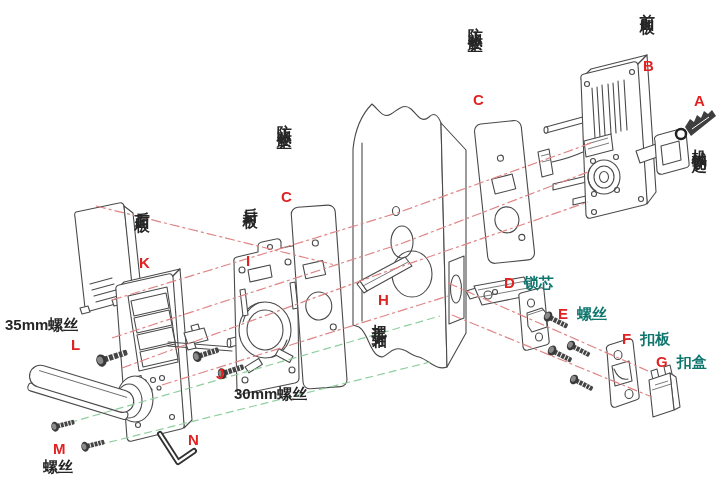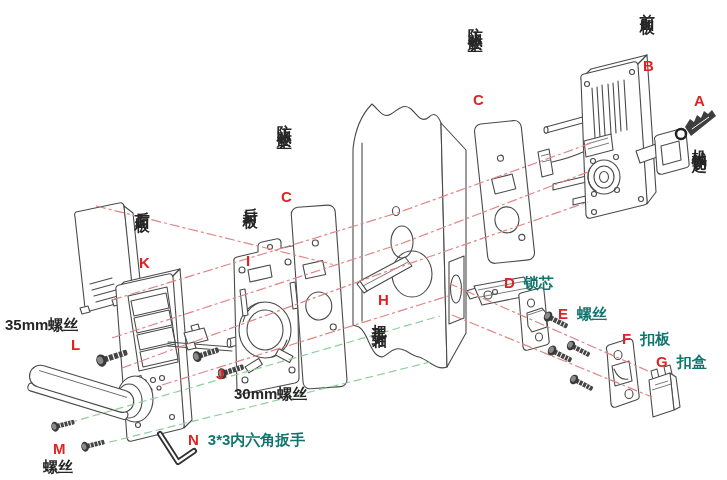--- a/index.html
+++ b/index.html
@@ -236,21 +236,20 @@
 <div class="lt" style="left:139px;top:255px;">K</div>
 
 <div class="tx" style="left:5px;top:316px;">35mm螺丝</div>
 <div class="lt" style="left:71px;top:337px;">L</div>
 
 <div class="lt" style="left:53px;top:441px;">M</div>
 <div class="tx" style="left:43px;top:458px;">螺丝</div>
 
 <div class="row" style="left:188px;top:431px;">
   <span class="l">N</span>
-  <span class="t">3*3内六角扳手</span>
 </div>
 
 <div class="lt" style="left:216px;top:366px;">J</div>
 <div class="tx" style="left:218px;top:385px;margin-left:16px;">30mm螺丝</div>
 
 <div class="tx v" style="left:242px;top:196px;">后衬板</div>
 <div class="lt" style="left:246px;top:253px;">I</div>
 
 <div class="tx v" style="left:276px;top:113px;">防水胶垫</div>
 <div class="lt" style="left:281px;top:189px;">C</div>

